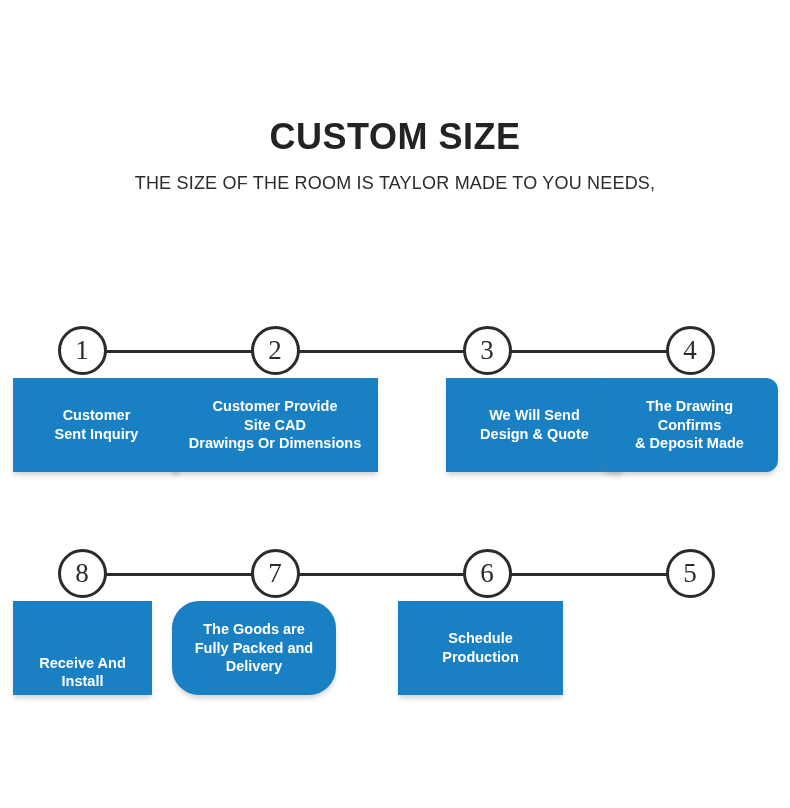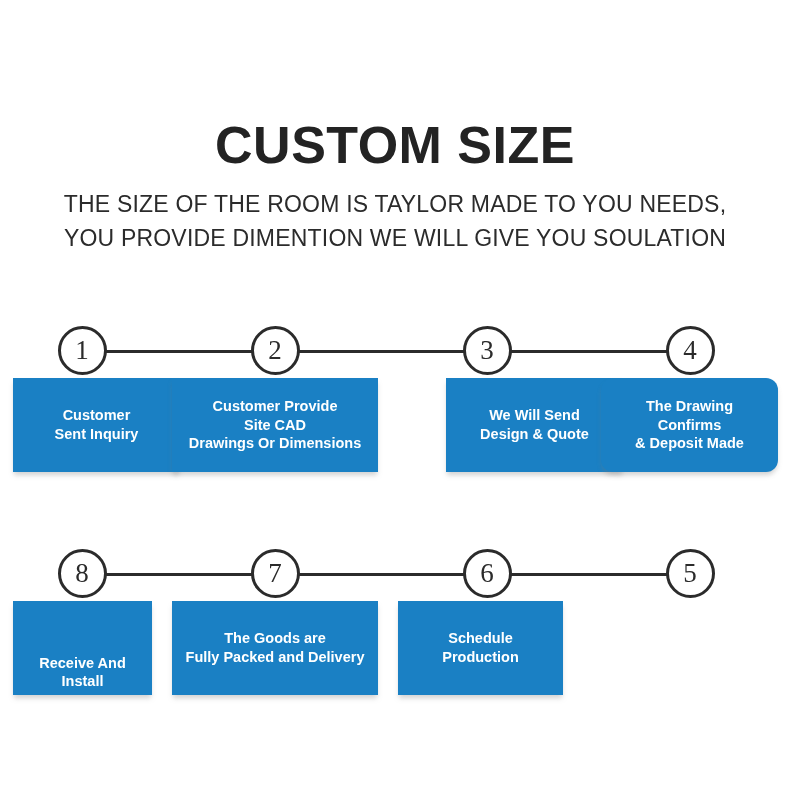--- a/index.html
+++ b/index.html
@@ -22,30 +22,30 @@
 
   
   .header {
     position: absolute;
     left: 0;
     top: 118px;
     width: 790px;
     text-align: center;
   }
   .title {
-    font-size: 52px;
+    font-size: 36px;
     font-weight: bold;
     color: #232323;
     letter-spacing: 0.5px;
     line-height: 1.05;
     margin: 0;
   }
   .subtitle {
     margin: 14px 0 0 0;
-    font-size: 23px;
+    font-size: 18px;
     font-weight: normal;
     color: #2b2b2b;
     line-height: 1.48;
     letter-spacing: 0.2px;
   }
   .subtitle-line {
     display: block;
   }
 
   
@@ -114,21 +114,20 @@
 </style>
 </head>
 <body>
 
 <div id="infographic">
 
   <div class="header">
     <h1 class="title">CUSTOM SIZE</h1>
     <p class="subtitle">
       <span class="subtitle-line">THE SIZE OF THE ROOM IS TAYLOR MADE TO YOU NEEDS,</span>
-      <span class="subtitle-line">YOU PROVIDE DIMENTION WE WILL GIVE YOU SOULATION</span>
     </p>
   </div>
 
   <div class="row row-1">
     <div class="connector"></div>
 
     <div class="circle" style="left:82px;">1</div>
     <div class="circle" style="left:275px;">2</div>
     <div class="circle" style="left:487px;">3</div>
     <div class="circle" style="left:690px;">4</div>
@@ -175,21 +174,21 @@
     <div class="circle" style="left:690px;">5</div>
 
     <div class="boxes">
       <div class="step-box" style="left:13px; width:139px;align-items:flex-end;">
         <span>
           <span class="label-line">Receive And</span>
           <span class="label-line">Install</span>
         </span>
       </div>
 
-      <div class="step-box" style="left:172px; width:206px;">
+      <div class="step-box" style="left:172px; width:164px;border-radius:27px;">
         <span>
           <span class="label-line">The Goods are</span>
           <span class="label-line">Fully Packed and Delivery</span>
         </span>
       </div>
 
       <div class="step-box" style="left:398px; width:165px;">
         <span>
           <span class="label-line">Schedule</span>
           <span class="label-line">Production</span>

